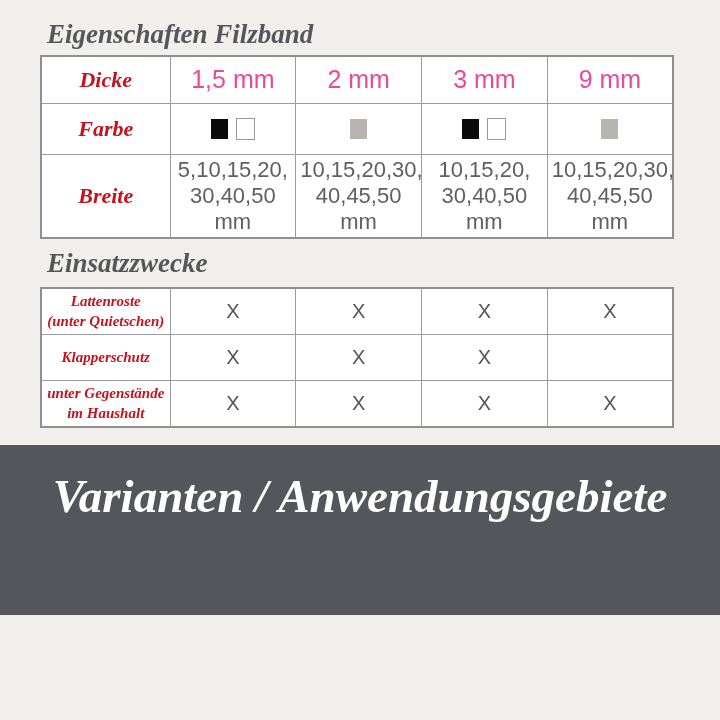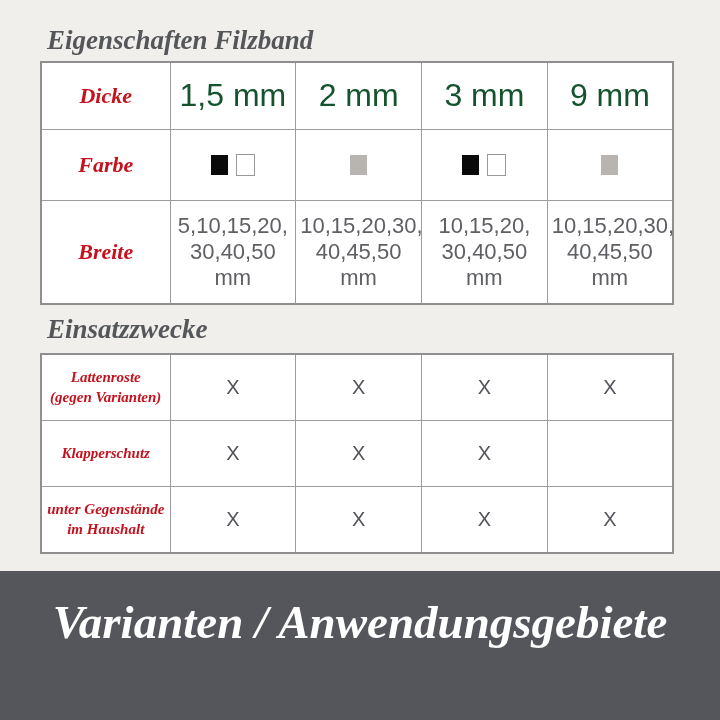--- a/index.html
+++ b/index.html
@@ -15,36 +15,36 @@
   }
   .section-title {
     font-family: "Liberation Serif", serif;
     font-style: italic;
     font-weight: bold;
     font-size: 27px;
     color: #55565a;
     margin: 0 0 0 47px;
     line-height: 1.1;
   }
-  .title-props { padding-top: 26px; }
+  .title-props { padding-top: 20px; }
   .title-usage { margin-top: 10px; }
 
   table.info-table {
     border-collapse: collapse;
     table-layout: fixed;
     width: 634px;
     margin-left: 40px;
     background: #ffffff;
     border: 2px solid #8f8f8f;
   }
   table.info-table td {
     border: 1px solid #9c9c9c;
     text-align: center;
     vertical-align: middle;
-    padding: 12px 4px;
+    padding: 2px 4px;
   }
   .props-table { margin-top: 5px; }
   .usage-table { margin-top: 9px; }
 
   col.label-col { width: 129px; }
 
   .row-label {
     font-family: "Liberation Serif", serif;
     font-style: italic;
     font-weight: bold;
@@ -53,22 +53,22 @@
   .props-table .row-label { font-size: 22px; }
   .usage-table .row-label { font-size: 15px; line-height: 1.3; white-space: pre-line; }
 
   .props-table .row-dicke td  { height: 42px; }
   .props-table .row-farbe td  { height: 46px; }
   .props-table .row-breite td { height: 44px; }
   .props-table .row-laenge td { height: 40px; }
   .usage-table tr td { height: 41px; }
 
   .val-lg {
-    font-size: 32px;
-    color: #14532d;
+    font-size: 25px;
+    color: #ec4899;
   }
   .val-sm {
     font-size: 22px;
     color: #5f6064;
     white-space: pre-line;
     line-height: 1.18;
   }
   .mark {
     font-size: 20px;
     color: #54555a;
@@ -146,21 +146,21 @@
   <colgroup>
     <col class="label-col">
       <col>
       <col>
       <col>
       <col>
   </colgroup>
   <tbody>
     <tr>
       <td class="row-label">Lattenroste
-(gegen Varianten)</td>
+(unter Quietschen)</td>
       <td class="mark">X</td>
       <td class="mark">X</td>
       <td class="mark">X</td>
       <td class="mark">X</td>
     </tr>
     <tr>
       <td class="row-label">Klapperschutz</td>
       <td class="mark">X</td>
       <td class="mark">X</td>
       <td class="mark">X</td>

